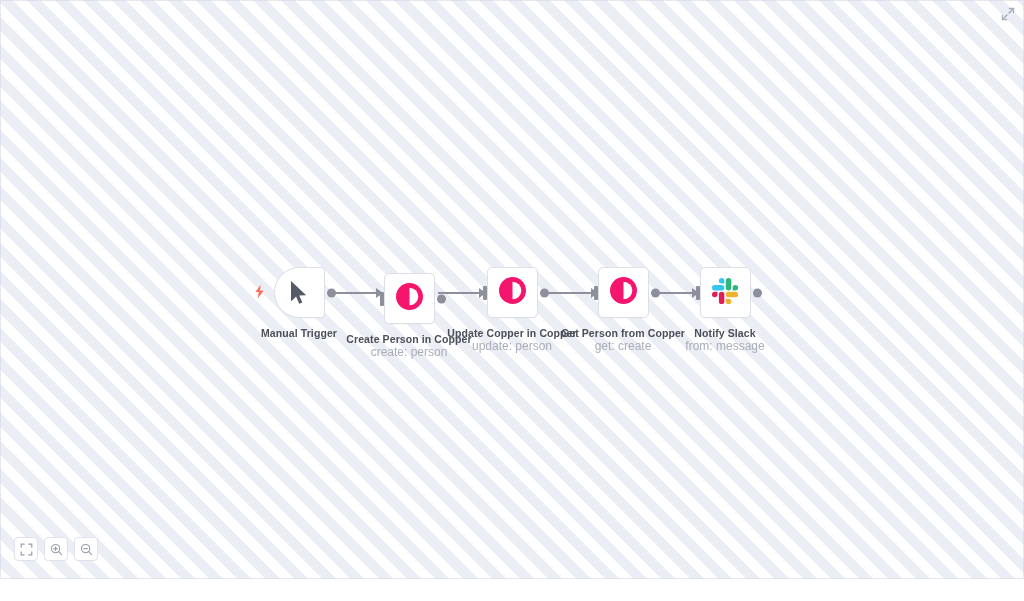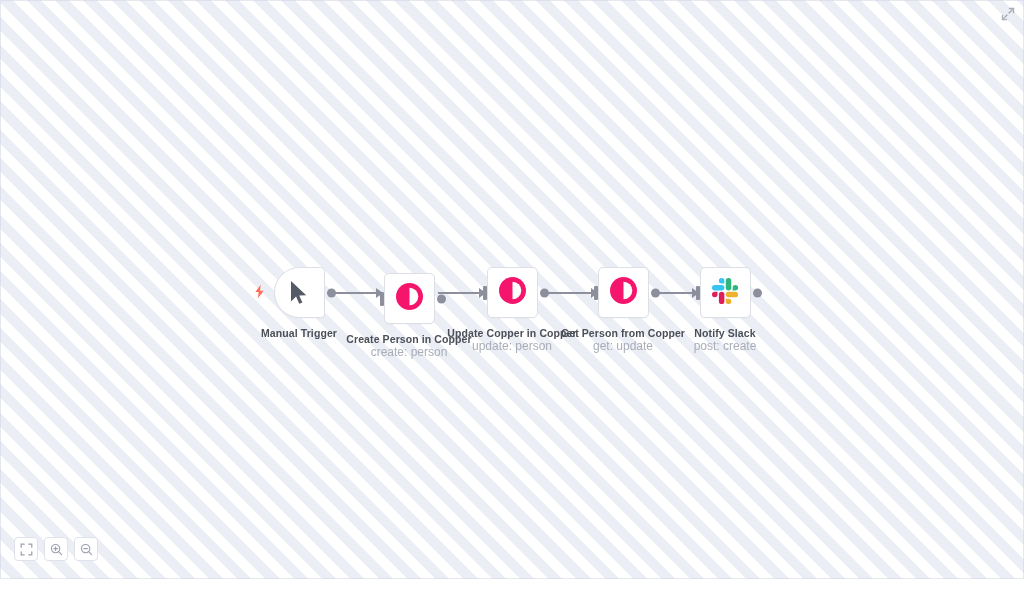--- a/index.html
+++ b/index.html
@@ -280,21 +280,21 @@
         <span>
           <svg width="27" height="27" viewBox="0 0 32 32">
             <circle cx="16" cy="16" r="16" fill="#f5156c"></circle>
             <path d="M16 5.6 a10.4 10.4 0 1 0 0 20.8 a10.4 10.4 0 0 1 0 -20.8 Z" fill="#ffffff"></path>
             <path d="M16 5.6 a10.4 10.4 0 0 1 0 20.8 Z" fill="#ffffff"></path>
           </svg>
         </span>
         <span class="out-dot"></span>
       </div>
       <div class="node-label">Get Person from Copper</div>
-      <div class="node-sub">get: update</div>
+      <div class="node-sub">get: create</div>
     </div>
 
     <div class="node-wrap" style="left:655px; top:267px;">
       <div class="node-box">
         <span class="in-bar"></span>
         <span>
           <svg width="26" height="26" viewBox="0 0 122 122">
             <g>
               <path d="M25.8 77.6a12.9 12.9 0 1 1-12.9-12.9h12.9v12.9z" fill="#e01e5a"></path>
               <path d="M32.3 77.6a12.9 12.9 0 0 1 25.8 0v32.3a12.9 12.9 0 0 1-25.8 0V77.6z" fill="#e01e5a"></path>
@@ -303,21 +303,21 @@
               <path d="M96.9 45.2a12.9 12.9 0 1 1 12.9 12.9H96.9V45.2z" fill="#2eb67d"></path>
               <path d="M90.4 45.2a12.9 12.9 0 0 1-25.8 0V12.9a12.9 12.9 0 0 1 25.8 0v32.3z" fill="#2eb67d"></path>
               <path d="M77.5 96.9a12.9 12.9 0 1 1-12.9 12.9V96.9h12.9z" fill="#ecb22e"></path>
               <path d="M77.5 90.4a12.9 12.9 0 0 1 0-25.8h32.3a12.9 12.9 0 0 1 0 25.8H77.5z" fill="#ecb22e"></path>
             </g>
           </svg>
         </span>
         <span class="out-dot"></span>
       </div>
       <div class="node-label">Notify Slack</div>
-      <div class="node-sub">post: create</div>
+      <div class="node-sub">from: message</div>
     </div>
 
   </div>
 
   <div id="zoom-controls">
 
     <div class="zoom-btn">
       <svg width="13" height="13" viewBox="0 0 16 16" fill="none" stroke="#9aa0ad" stroke-width="1.5" stroke-linecap="round">
         <polyline points="1.5,5.2 1.5,1.5 5.2,1.5"></polyline>
         <polyline points="10.8,1.5 14.5,1.5 14.5,5.2"></polyline>

